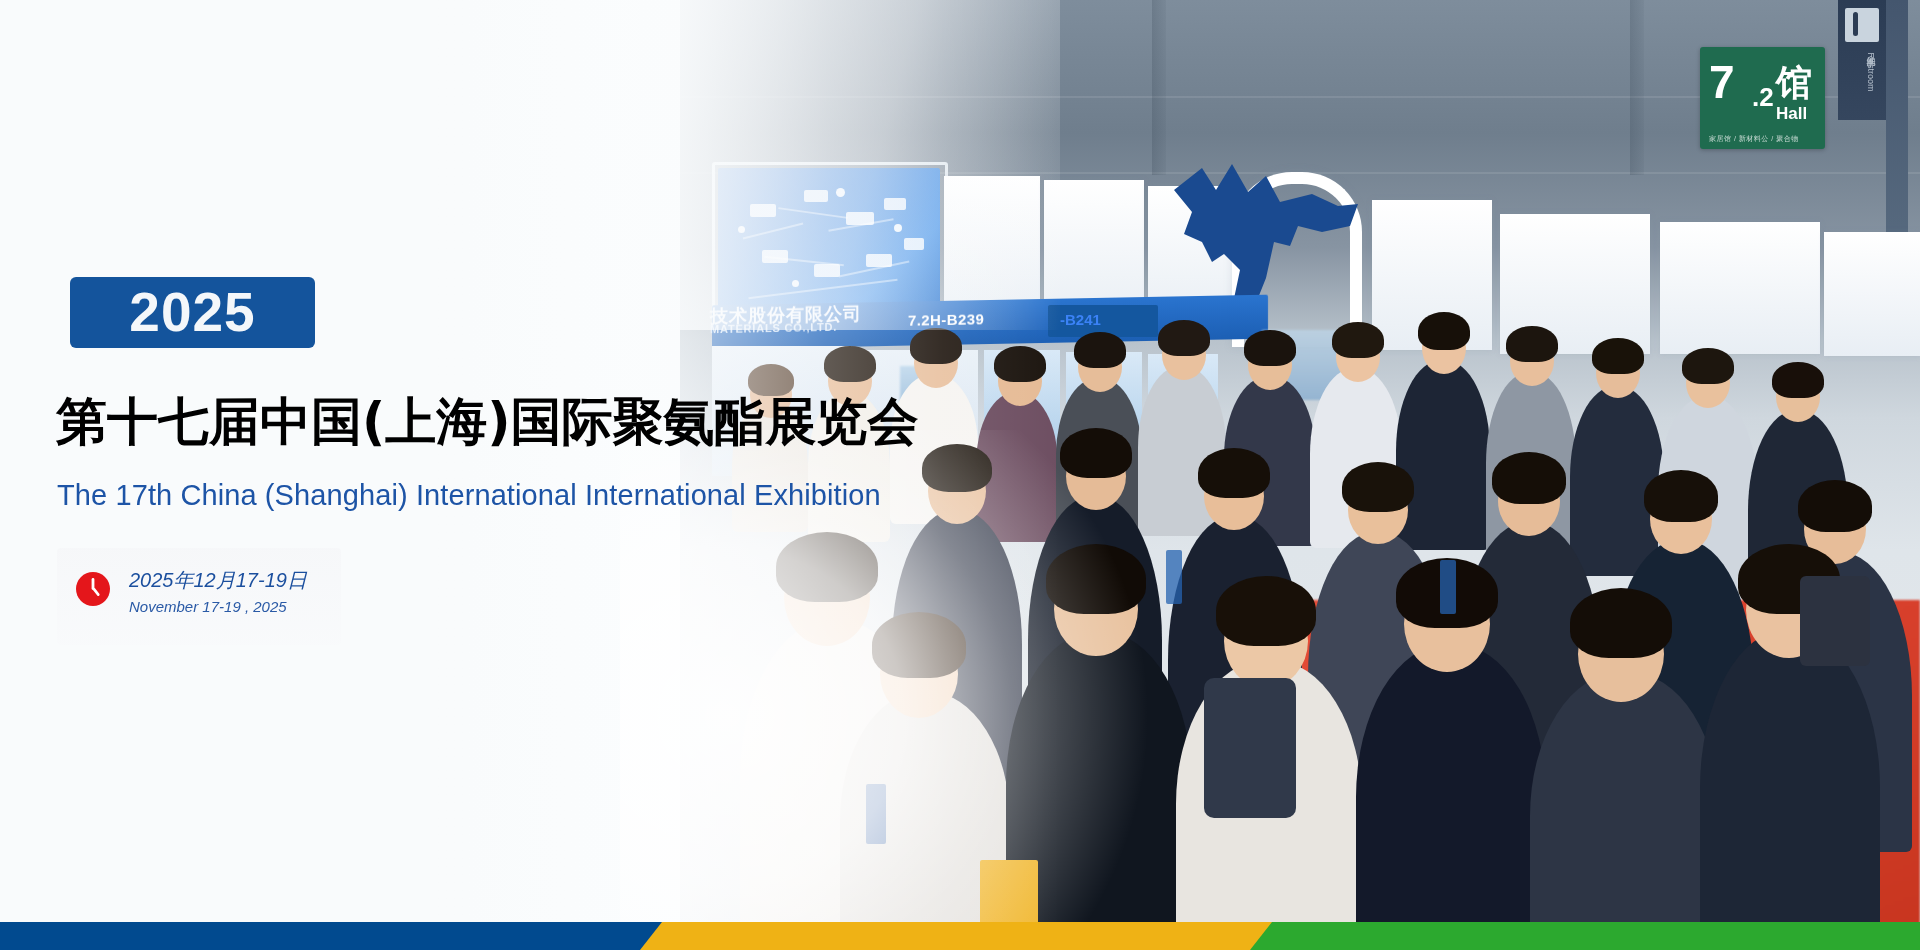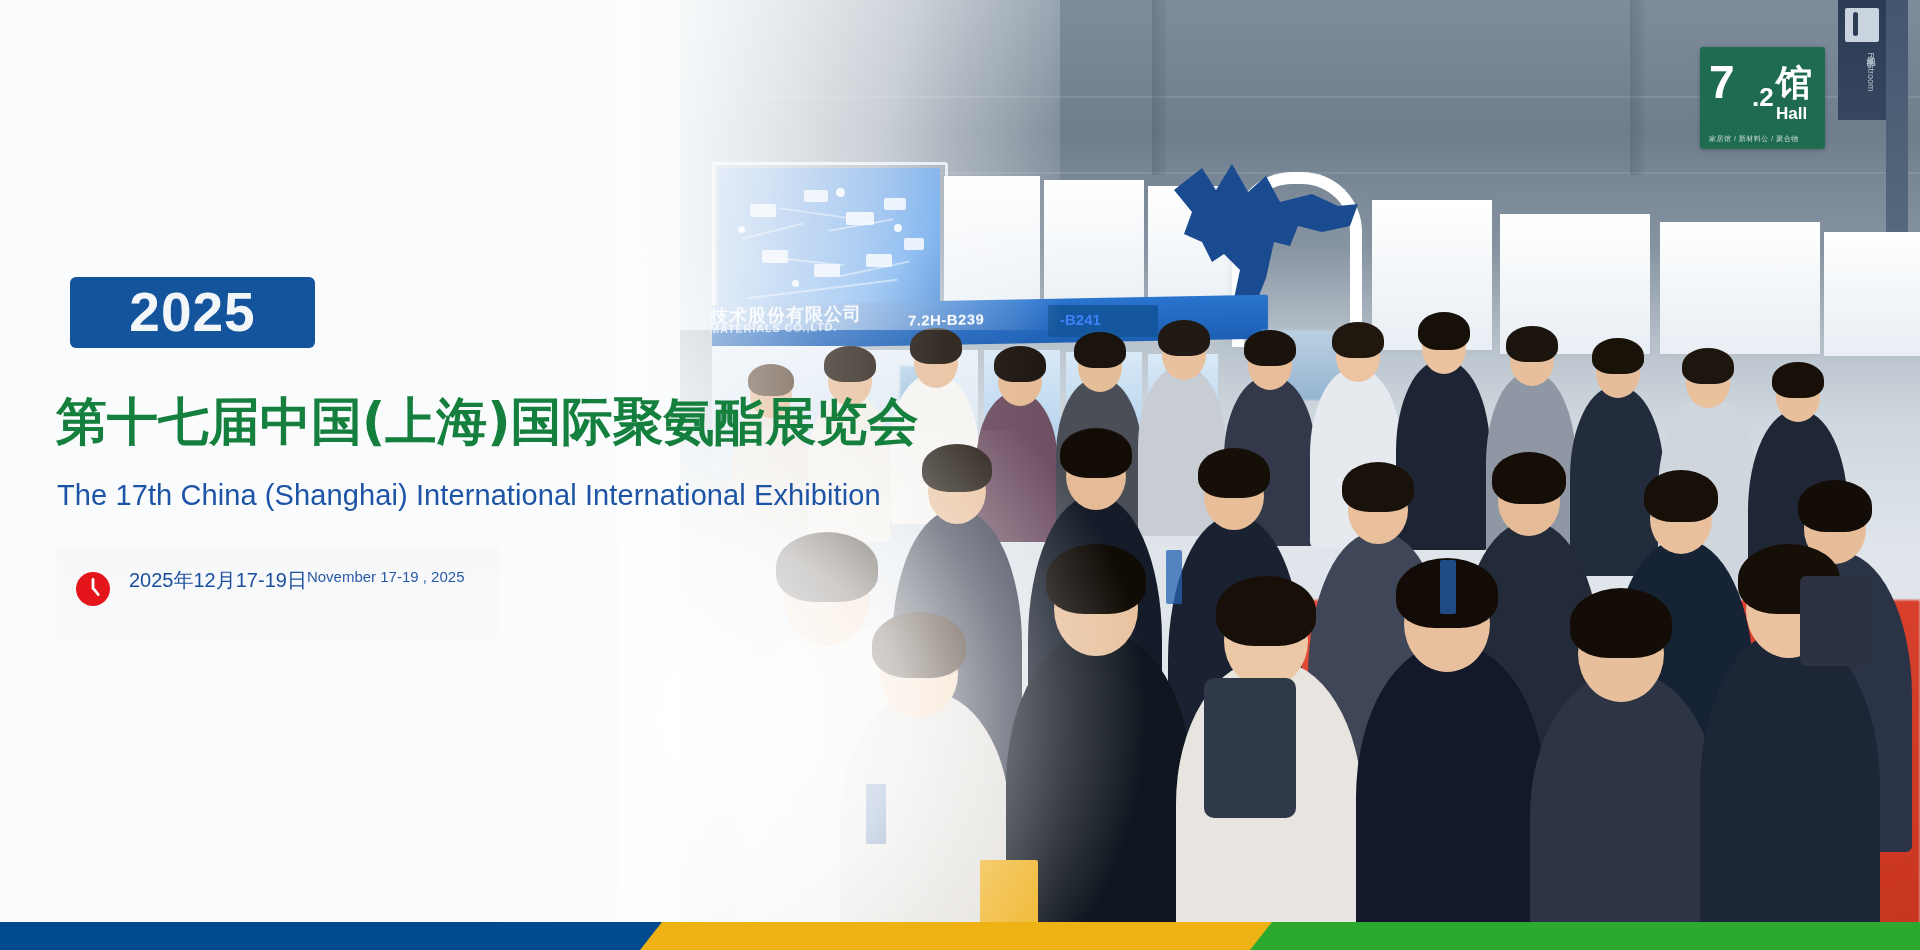--- a/index.html
+++ b/index.html
@@ -122,21 +122,21 @@
 
   .info-row { position:absolute; left:57px; top:548px; display:flex; gap:95px; align-items:flex-start; }
 
   .info-card { position:relative; background:linear-gradient(180deg,rgba(246,247,249,.92),rgba(248,249,251,.55));
     border-radius:4px; padding:18px 34px 28px 18px; display:flex; align-items:flex-start; gap:18px; min-height:95px; }
   .info-card.wide { padding-right:150px; }
 
   .icon-clock { position:relative; width:36px; height:36px; flex:0 0 36px; margin-top:5px; }
   .icon-pin { position:relative; width:30px; height:42px; flex:0 0 30px; margin-top:2px; }
 
-  .info-text { display:flex; flex-direction:row; padding-top:2px; }
+  .info-text { display:flex; flex-direction:column; gap:5px; padding-top:2px;font-style:italic; }
   .info-cn { color:#1b4f9e; font-size:20px; font-weight:400; line-height:1.25; white-space:nowrap; }
   .info-en { color:#2a5aa6; font-size:15px; font-weight:400; line-height:1.25; white-space:nowrap; }
 
   
   .colorbar { position:absolute; left:0; bottom:0; width:1920px; height:28px; overflow:hidden; }
   .seg { position:absolute; top:0; height:28px; }
   .seg-blue   { left:0;     width:670px;  }
   .seg-yellow { left:640px; width:640px;  }
   .seg-green  { left:1250px;width:670px;  }
   .seg-blue   { clip-path:polygon(0 0, 100% 0, calc(100% - 22px) 100%, 0 100%); }
@@ -352,21 +352,21 @@
   <div class="fade-left"></div>
   <div class="fade-top"></div>
   <div class="fade-bottom-left"></div>
 
   <div class="content">
 
     <div class="year-badge" style="background: rgb(20, 84, 156);">
       <span>2025</span>
     </div>
 
-    <div class="title-cn" style="color: #15803d;">第十七届中国(上海)国际聚氨酯展览会</div>
+    <div class="title-cn" style="color: #000000;">第十七届中国(上海)国际聚氨酯展览会</div>
     <div class="title-en">The 17th China (Shanghai) International International Exhibition</div>
 
     <div class="info-row">
 
       <div class="info-card">
         <div class="icon-clock">
           <svg viewBox="0 0 36 36" xmlns="http://www.w3.org/2000/svg" width="36" height="36">
             <circle cx="18" cy="18" r="17" fill="#e4161b"></circle>
             <rect x="16.6" y="7" width="2.8" height="12" rx="1.4" fill="#ffffff"></rect>
             <rect x="17.4" y="17.4" width="2.6" height="9.6" rx="1.3" fill="#ffffff" transform="rotate(-38 18 18)"></rect>

